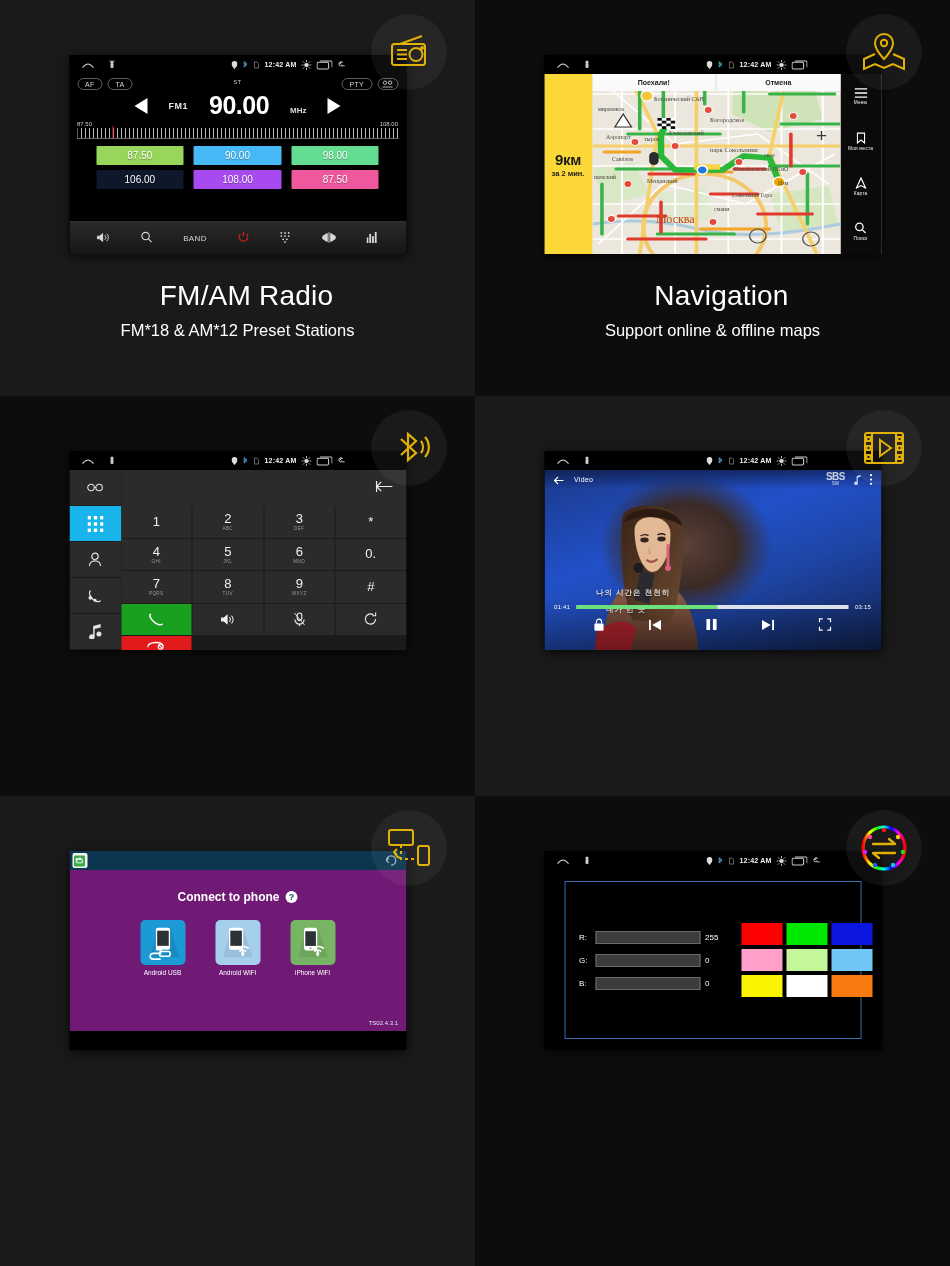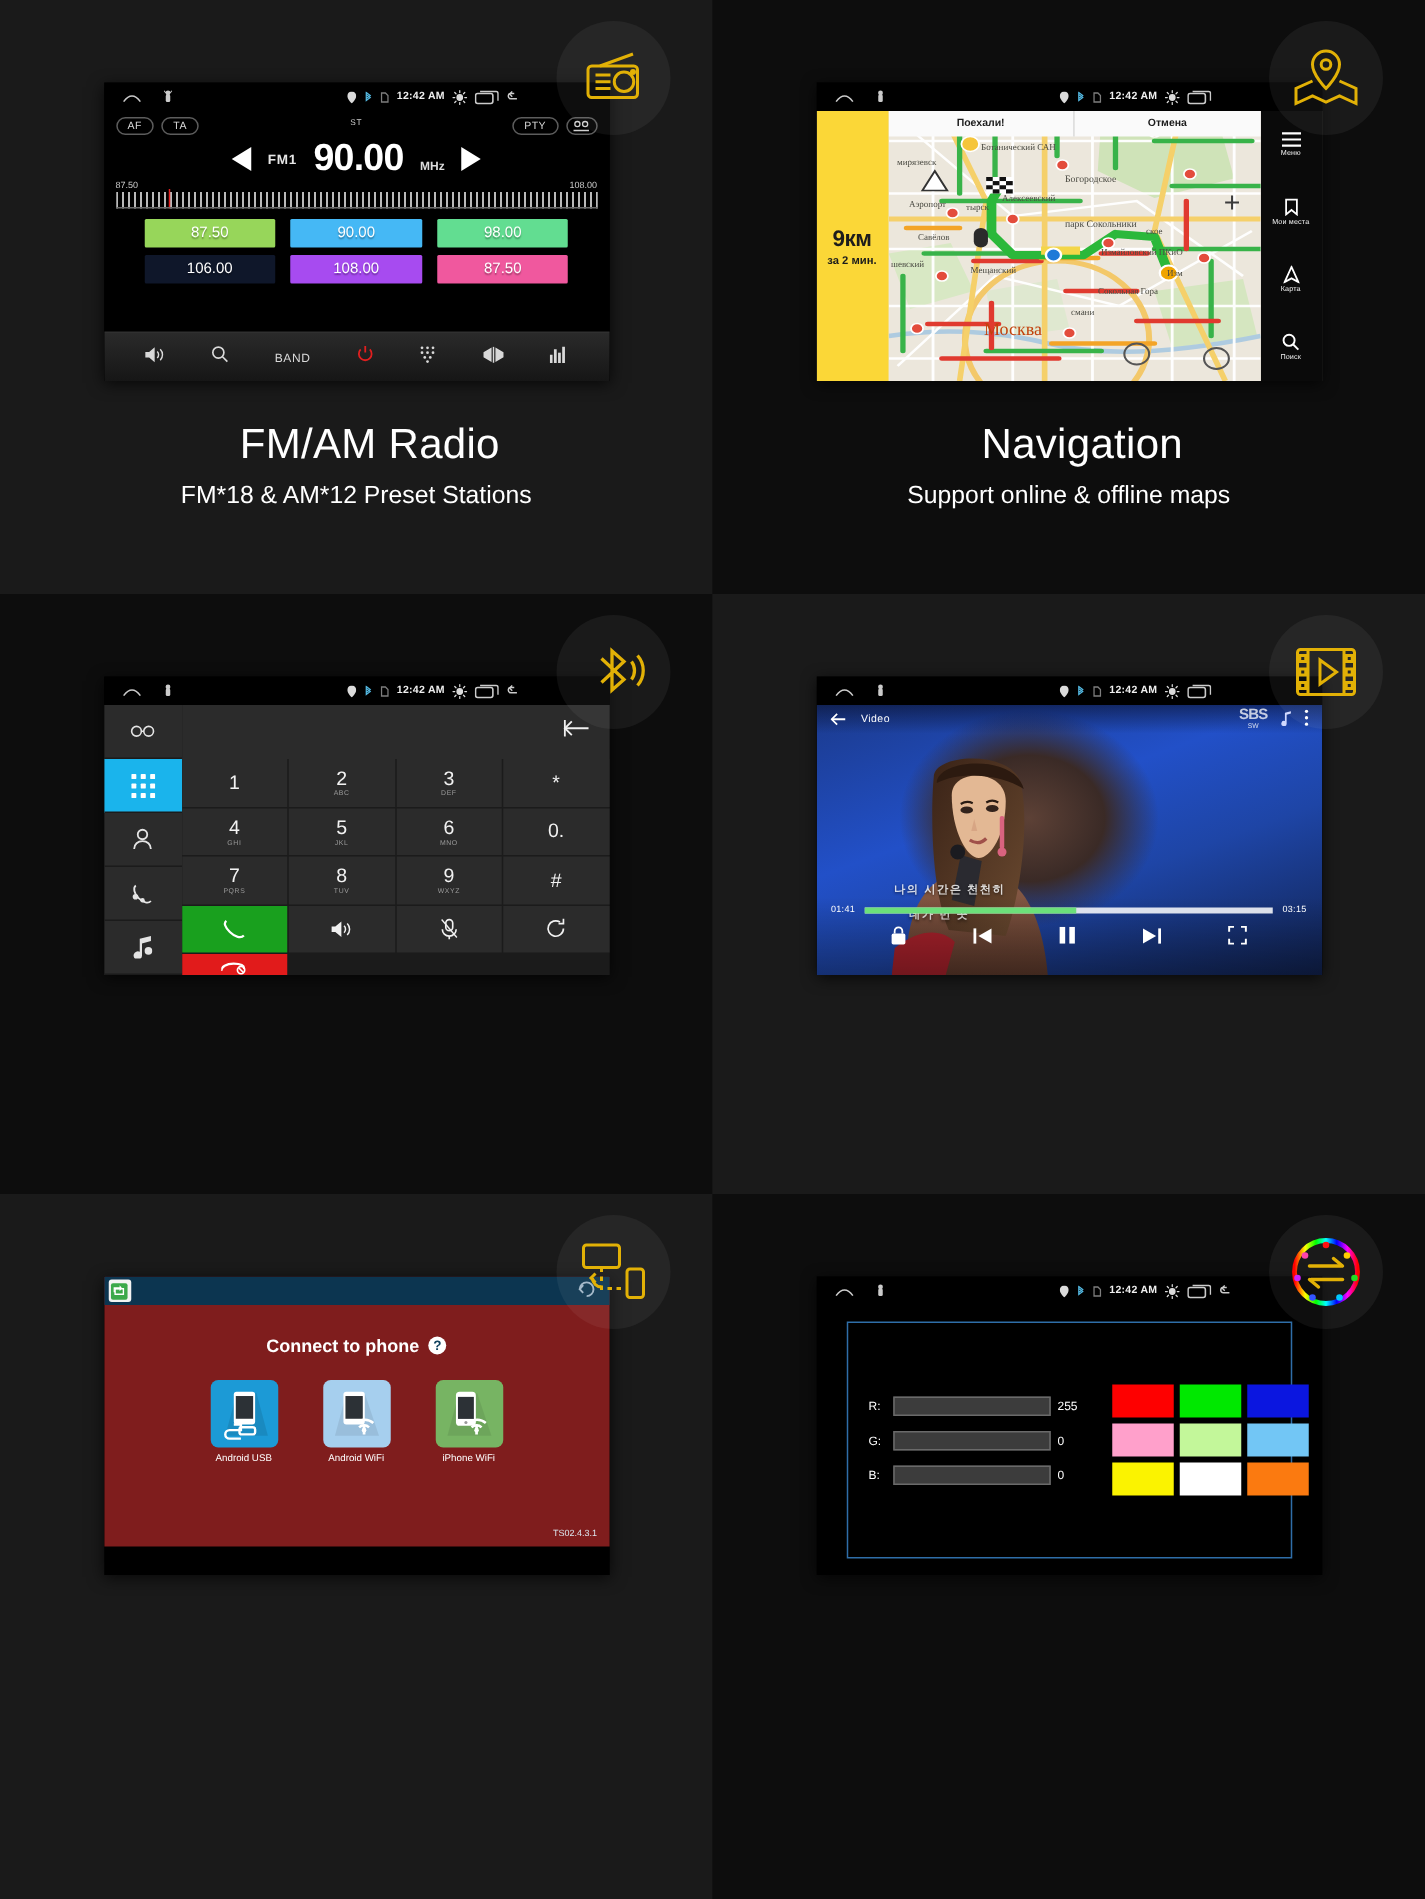--- a/index.html
+++ b/index.html
@@ -71,21 +71,21 @@
     color: #d8d8d8; font-size: 7px;
     padding: 1.5px 7px; display: inline-block; letter-spacing: .3px;
   }
   .pill-grp { display: flex; gap: 5px; }
   .st-label { position: absolute; left: 50%; top: 5px; transform: translateX(-50%); font-size: 5.5px; color: #cfcfcf; letter-spacing: .5px; }
   .rds-ic {
     border:1px solid #5d5d5d; border-radius:9px; width:21px; height:12px;
     display:flex;align-items:center;justify-content:center; color:#d0d0d0; font-size:5px;
     line-height:1;flex-direction:column;
   }
-  .freq-row { display: flex; align-items: center; justify-content: center; gap: 11px; margin-top: 3px; }
+  .freq-row { display: flex; align-items: center; justify-content: center; gap: 21px; margin-top: 3px; }
   .tri { width: 0; height: 0; }
   .tri-l { border-top: 8px solid transparent; border-bottom: 8px solid transparent; border-right: 13px solid #fff; }
   .tri-r { border-top: 8px solid transparent; border-bottom: 8px solid transparent; border-left: 13px solid #fff; }
   .band-lbl { color: #e6e6e6; font-size: 9px; font-weight: bold; letter-spacing: .5px; }
   .freq-num { color: #fff; font-size: 25px; font-weight: bold; letter-spacing: -.5px; line-height: 1; }
   .freq-unit { color: #dcdcdc; font-size: 8px; font-weight: bold; align-self: flex-end; padding-bottom: 3px; }
   .scale-wrap { margin: 3px 8px 0; position: relative; }
   .scale-ends { display: flex; justify-content: space-between; color: #cccccc; font-size: 6px; }
   .scale-bar {
     height: 11px; margin-top: 1px; position: relative;
@@ -152,21 +152,21 @@
   .mp-ctrl { position: absolute; left: 0; right: 0; bottom: 0; height: 52px; z-index: 6;
     background: linear-gradient(rgba(0,0,0,0), rgba(0,0,0,.32)); }
   .mp-prog-row { display: flex; align-items: center; gap: 6px; padding: 6px 10px 0; }
   .mp-time { color: #fff; font-size: 6px; letter-spacing: .2px; }
   .mp-track { flex: 1; height: 4px; background: rgba(255,255,255,.85); position: relative; }
   .mp-fill { position: absolute; left: 0; top: 0; bottom: 0; background: #6ce07a; }
   .mp-btns { display: flex; align-items: center; justify-content: space-around; padding: 7px 28px 0; color: #fff; }
   .kor { position: absolute; z-index: 3; color: rgba(255,255,255,.82); font-size: 8px; font-weight: bold; letter-spacing: 1px; text-shadow: 0 1px 2px rgba(0,0,0,.6); }
 
   
-  .ml-body { height: 180px; background: #7f1d1d; display: flex; flex-direction: column; position: relative; }
+  .ml-body { height: 180px; background: #701a75; display: flex; flex-direction: column; position: relative; }
   .ml-top { height: 19px; background: #0c3550; display: flex; align-items: center; justify-content: space-between; padding: 0 7px 0 3px; }
   .ml-logo { width: 15px; height: 15px; background: #f3f3f3; border-radius: 2px; display: flex; align-items: center; justify-content: center; }
   .ml-title { text-align: center; color: #fff; font-size: 12px; font-weight: bold; margin-top: 20px; display: flex; align-items: center; justify-content: center; gap: 6px; }
   .qmark { width: 12px; height: 12px; border-radius: 50%; background: #fff; color: #10425f; font-size: 9px; font-weight: bold; display: inline-flex; align-items: center; justify-content: center; line-height: 1; }
   .ml-apps { display: flex; justify-content: center; gap: 30px; margin-top: 16px; }
   .ml-app { display: flex; flex-direction: column; align-items: center; gap: 4px; }
   .ml-tile { width: 45px; height: 45px; border-radius: 5px; display: flex; align-items: center; justify-content: center; position: relative; overflow: hidden; }
   .ml-lbl { color: #fff; font-size: 6.5px; }
   .ml-ver { position: absolute; right: 8px; bottom: 5px; color: #dce8f0; font-size: 6px; }
 

